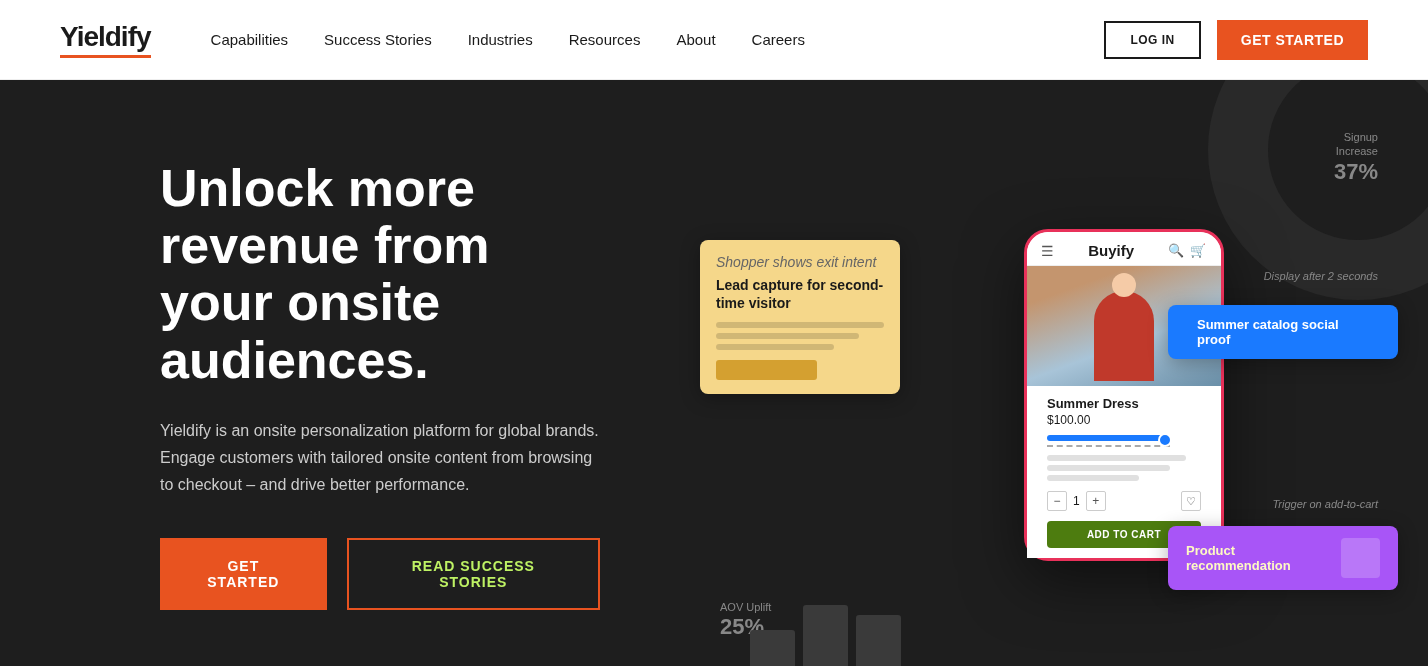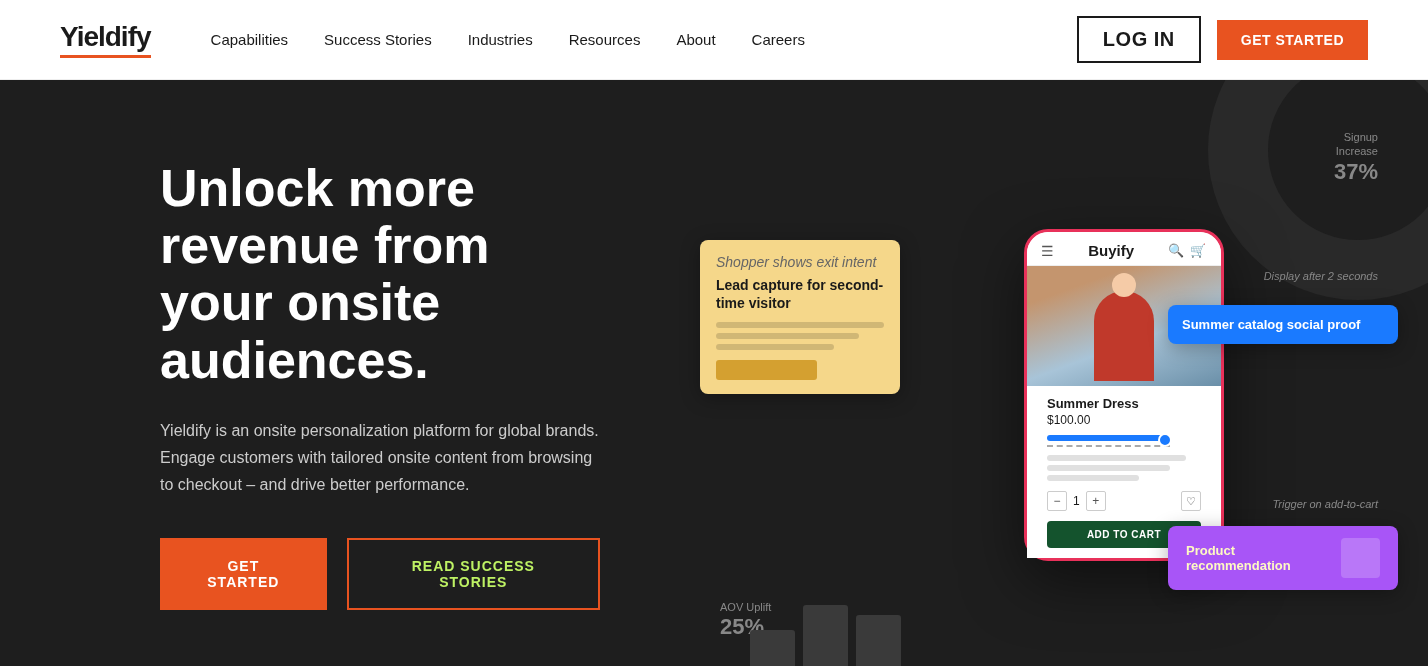--- a/index.html
+++ b/index.html
@@ -51,21 +51,21 @@
     }
     .nav-actions {
       display: flex;
       align-items: center;
       gap: 16px;
     }
     .btn-login {
       border: 2px solid #1a1a1a;
       background: transparent;
       color: #1a1a1a;
-      font-size: 20px;
+      font-size: 12px;
       font-weight: 700;
       padding: 10px 24px;
       cursor: pointer;
       letter-spacing: 0.5px;
     }
     .btn-get-started-nav {
       background: #e85320;
       color: #fff;
       font-size: 14px;
       font-weight: 700;
@@ -301,21 +301,21 @@
       height: 20px;
       border: 1px solid #ccc;
       background: #fff;
       display: flex;align-items:center;justify-content:center;
       font-size: 11px;
       color: #555;
       border-radius: 2px;
       margin-left: auto;
     }
     .add-to-cart-btn {
-      background: #14532d;
+      background: #4d7c0f;
       color: #fff;
       font-size: 10px;
       font-weight: 700;
       padding: 8px 0;
       text-align: center;
       border-radius: 4px;
       width: 100%;
       letter-spacing: 0.5px;
       position: relative;
     }
@@ -374,21 +374,21 @@
       width: 60%;
     }
 
     
     .card-social-proof {
       position: absolute;
       right: -120px;
       top: 60px;
       background: #1a7aff;
       border-radius: 8px;
-      padding: 12px 14px;
+      padding: 12px 29px;
       width: 230px;
       z-index: 10;
       box-shadow: 0 4px 20px rgba(0,0,0,0.3);
     }
     .card-social-proof-text {
       font-size: 13px;
       font-weight: 700;
       color: #fff;
     }
 

